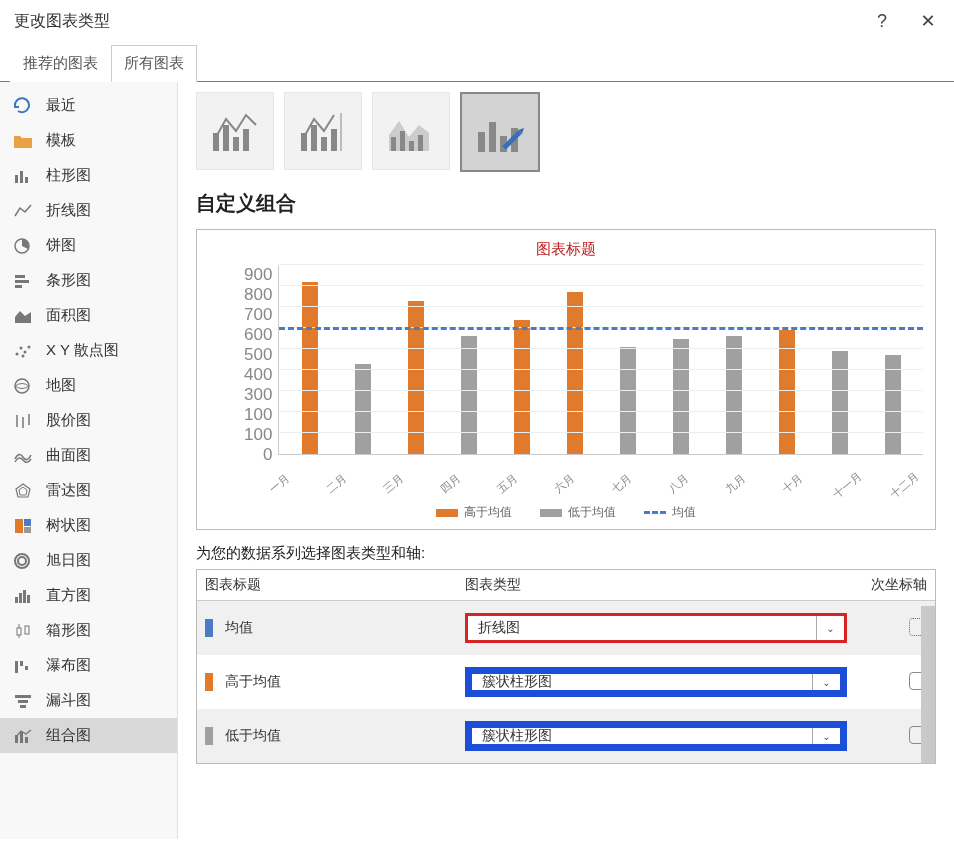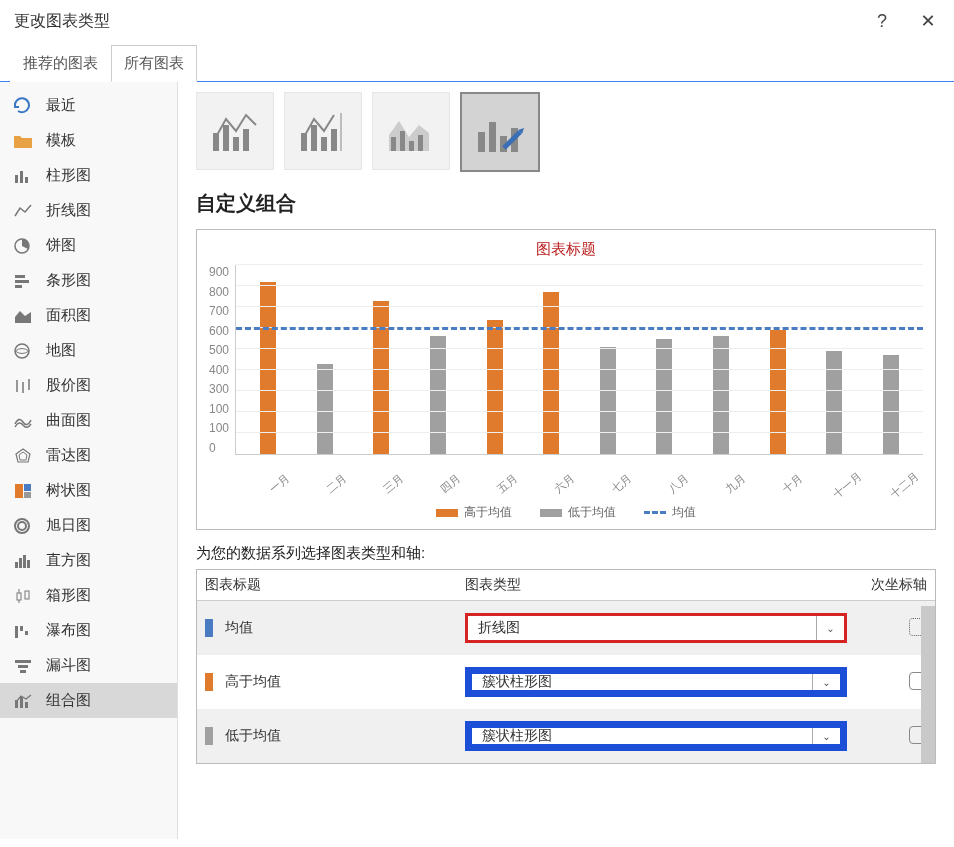--- a/index.html
+++ b/index.html
@@ -27,21 +27,21 @@
 .preset-row { display: flex; gap: 10px; margin-bottom: 18px; }
 .preset { width: 78px; height: 78px; border: 1px solid #e6e6e6; background: #f2f2f2; display: flex; align-items: center; justify-content: center; cursor: default; }
 .preset.selected { background: #d3d3d3; border: 2px solid #888; width: 80px; height: 80px; }
 .preset svg { width: 52px; height: 48px; }
 
 .section-title { font-size: 20px; font-weight: 600; margin-bottom: 12px; color: #222; }
 
 .chart-preview { border: 1px solid #bbb; padding: 10px 12px 8px 12px; margin-bottom: 14px; background: #fff; }
 .chart-title { text-align: center; font-size: 15px; color: #b91c1c; margin-bottom: 6px; }
 .chart-area { display: flex; height: 200px; }
-.yaxis { display: flex; flex-direction: column; justify-content: space-between; align-items: flex-start; font-size: 12px; color: #888; padding-right: 6px; height: 190px; }
+.yaxis { display: flex; flex-direction: column; justify-content: space-between; align-items: flex-end; font-size: 17px; color: #888; padding-right: 6px; height: 190px; margin-left: 35px; }
 .plot { flex: 1; position: relative; height: 190px; border-left: 1px solid #ccc; border-bottom: 1px solid #ccc; }
 .gridline { position: absolute; left: 0; right: 0; border-top: 1px solid #eee; }
 .dashline { position: absolute; left: 0; right: 0; border-top: 3px dashed #4a7cc4; }
 .bars { position: absolute; left: 0; right: 0; bottom: 0; top: 0; display: flex; align-items: flex-end; justify-content: space-around; padding: 0 4px; }
 .bar { width: 16px; }
 .bar.orange-bar { background: #e07b2e; }
 .bar.gray-bar { background: #a0a0a0; }
 .xaxis { display: flex; justify-content: space-around; font-size: 11px; color: #888; padding: 6px 0 0 30px; }
 .xaxis span { transform: rotate(-40deg); transform-origin: top right; white-space: nowrap; width: 30px; text-align: right; }
 .legend { display: flex; justify-content: center; gap: 28px; margin-top: 18px; font-size: 12px; color: #666; }
@@ -142,20 +142,32 @@
         </span>
         <span>条形图</span>
       </div>
     <div class="sidebar-item">
         <span class="icon">
           <svg viewBox="0 0 20 18">
             <path d="M2 16 L2 10 L7 4 L12 9 L18 5 L18 16 Z" fill="#777"></path>
           </svg>
         </span>
         <span>面积图</span>
+      </div>
+    <div class="sidebar-item">
+        <span class="icon">
+          <svg viewBox="0 0 20 18">
+            <circle cx="4" cy="12" r="1.5" fill="#777"></circle>
+            <circle cx="8" cy="6" r="1.5" fill="#777"></circle>
+            <circle cx="12" cy="10" r="1.5" fill="#777"></circle>
+            <circle cx="16" cy="5" r="1.5" fill="#777"></circle>
+            <circle cx="10" cy="14" r="1.5" fill="#777"></circle>
+          </svg>
+        </span>
+        <span>X Y 散点图</span>
       </div>
     <div class="sidebar-item">
         <span class="icon">
           <svg viewBox="0 0 20 18">
             <circle cx="9" cy="9" r="7" fill="none" stroke="#777" stroke-width="1.5"></circle>
             <path d="M2 9 Q9 4 16 9 Q9 14 2 9" fill="none" stroke="#777" stroke-width="1"></path>
           </svg>
         </span>
         <span>地图</span>
       </div>

